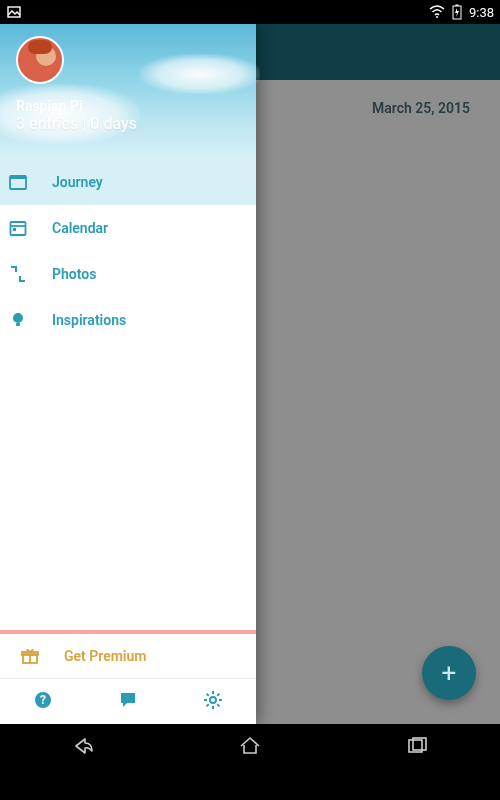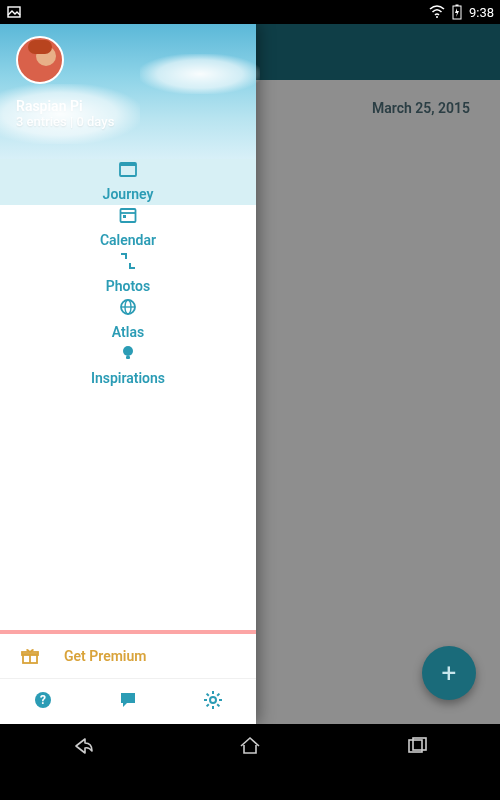--- a/index.html
+++ b/index.html
@@ -22,24 +22,24 @@
 
 .drawer { position: absolute; left: 0; top: 0; bottom: 0; width: 256px; background: #fff; box-shadow: 4px 0 14px rgba(0,0,0,0.35); display: flex; flex-direction: column; }
 .drawer-header { height: 135px; background: linear-gradient(180deg, #5bb8d8 0%, #8fd4e8 40%, #b8e4f0 70%, #d8f0f8 100%); position: relative; padding: 12px 16px 10px; color: #fff; }
 .cloud { position: absolute; background: radial-gradient(ellipse at center, rgba(255,255,255,0.95) 0%, rgba(255,255,255,0.6) 50%, rgba(255,255,255,0) 75%); }
 .cloud.c1 { width: 160px; height: 60px; top: 60px; left: -20px; }
 .cloud.c2 { width: 120px; height: 40px; top: 30px; left: 140px; }
 .avatar { width: 48px; height: 48px; border-radius: 50%; border: 2px solid #fff; background: #d9614a; position: relative; overflow: hidden; }
 .avatar::before { content:""; position:absolute; left:18px; top:8px; width:20px; height:20px; border-radius:50%; background:#e8b088; }
 .avatar::after { content:""; position:absolute; left:10px; top:2px; width:24px; height:14px; border-radius:8px; background:#b8441f; }
 .drawer-user { margin-top: 14px; font-size: 14px; font-weight: 600; text-shadow: 0 1px 2px rgba(0,0,0,0.15); }
-.drawer-stats { font-size: 13px; opacity: 0.92; text-shadow: 0 1px 2px rgba(0,0,0,0.1); font-weight: 500; }
+.drawer-stats { font-size: 16px; opacity: 0.92; text-shadow: 0 1px 2px rgba(0,0,0,0.1); font-weight: 500; }
 
 .nav-list { flex: none; }
-.nav-item { height: 46px; display: flex; align-items: center; gap: 7px; padding: 0 8px; color: #2b9cb5; font-size: 14px; font-weight: 600; cursor: pointer; flex-direction: column; }
+.nav-item { height: 46px; display: flex; align-items: center; gap: 24px; padding: 0 8px; color: #2b9cb5; font-size: 14px; font-weight: 600; cursor: pointer; }
 .nav-item.active { background: #d7f0f5; }
 .nav-icon { width: 20px; height: 20px; display: flex; align-items: center; justify-content: center; flex-shrink: 0; }
 
 .drawer-spacer { flex: 1; }
 
 .premium-row { border-top: 4px solid #fca5a5; height: 48px; display: flex; align-items: center; gap: 24px; padding: 0 20px; color: #d9a33a; font-size: 14px; font-weight: 600; cursor: pointer; }
 
 .drawer-bottom { border-top: 1px solid #f0f0f0; height: 46px; display: flex; align-items: center; justify-content: space-around; }
 .bottom-btn { width: 36px; height: 36px; display: flex; align-items: center; justify-content: center; cursor: pointer; color: #2b9cb5; }
 
@@ -129,30 +129,20 @@
         <span>Calendar</span>
       </div>
       <div class="nav-item">
         <span class="nav-icon">
           <svg width="18" height="18" viewBox="0 0 18 18">
               <path d="M2 2 L7 2 L7 7" fill="none" stroke="#2b9cb5" stroke-width="2"></path>
               <path d="M16 16 L11 16 L11 11" fill="none" stroke="#2b9cb5" stroke-width="2"></path>
             </svg>
         </span>
         <span>Photos</span>
-      </div>
-      <div class="nav-item">
-        <span class="nav-icon">
-          <svg width="18" height="18" viewBox="0 0 18 18">
-              <circle cx="9" cy="9" r="7" fill="none" stroke="#2b9cb5" stroke-width="1.8"></circle>
-              <ellipse cx="9" cy="9" rx="3" ry="7" fill="none" stroke="#2b9cb5" stroke-width="1.4"></ellipse>
-              <line x1="2" y1="9" x2="16" y2="9" stroke="#2b9cb5" stroke-width="1.4"></line>
-            </svg>
-        </span>
-        <span>Atlas</span>
       </div>
       <div class="nav-item">
         <span class="nav-icon">
           <svg width="18" height="18" viewBox="0 0 18 18">
               <circle cx="9" cy="7" r="5" fill="#2b9cb5"></circle>
               <rect x="7" y="12" width="4" height="3" rx="1" fill="#2b9cb5"></rect>
             </svg>
         </span>
         <span>Inspirations</span>
       </div>

